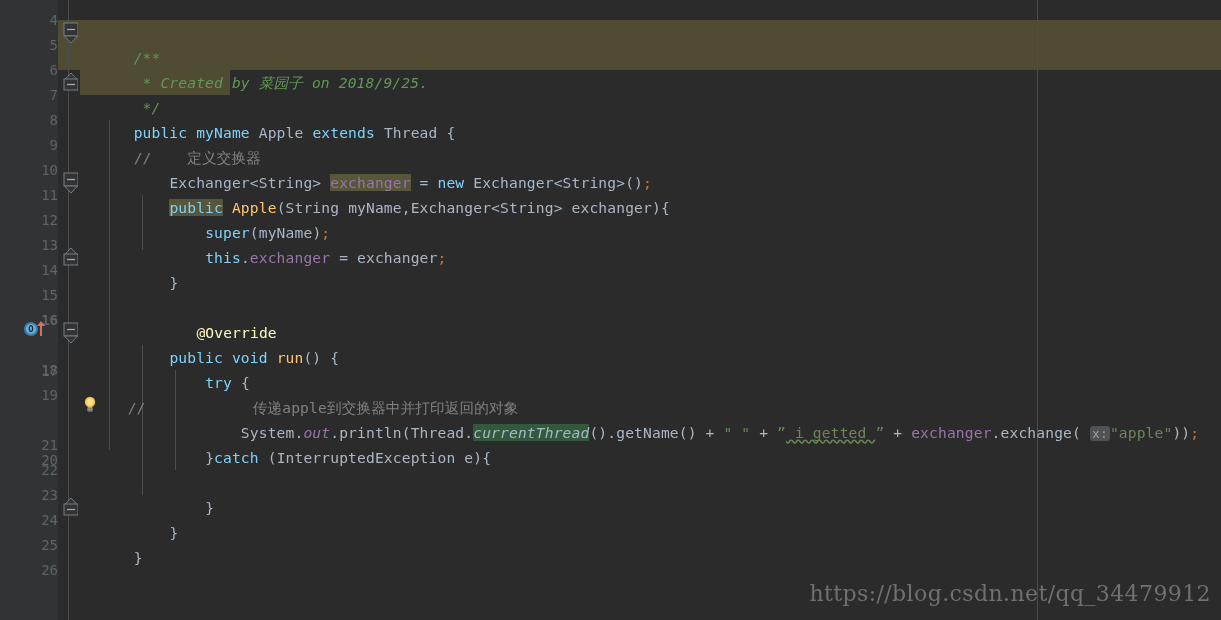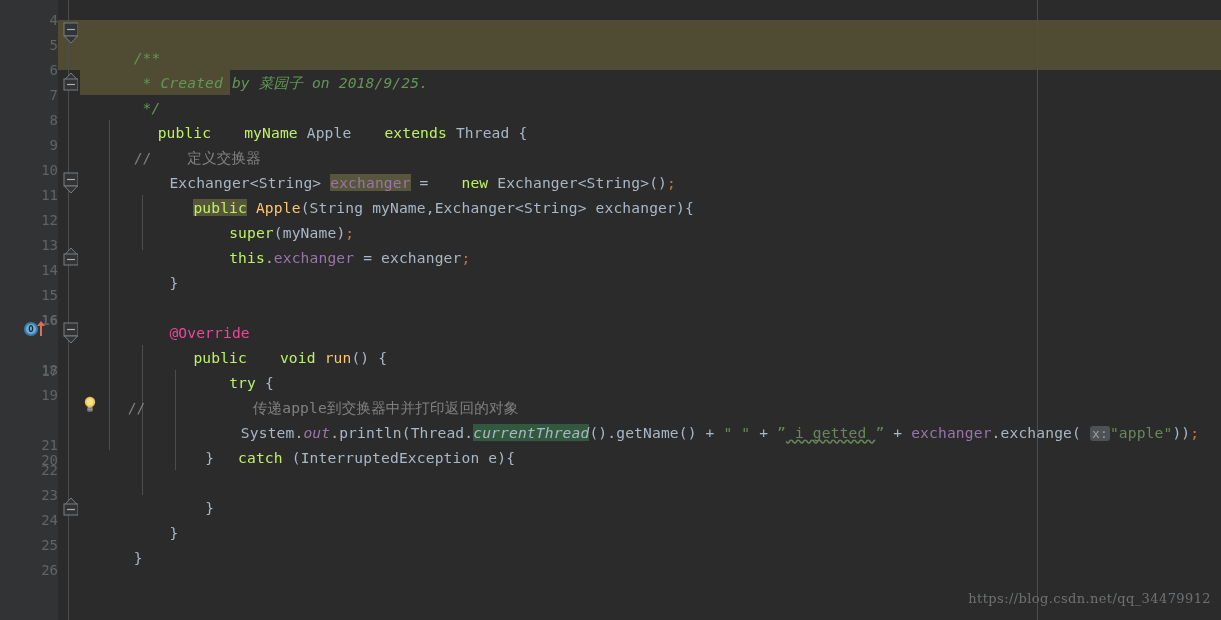--- a/index.html
+++ b/index.html
@@ -104,29 +104,29 @@
     background: #4b4e50;
   }
   
   .indent-guide {
     position: absolute;
     width: 1px;
     background: #4b4e50;
   }
 
   
-  .kw      { color: #bef264; margin-left: 24px; }            
+  .kw      { color: #7dd3fc; }            
   .cls     { color: #a9b7c6; }            
   .fld     { color: #9876aa; }            
   .fld-i   { color: #9876aa; font-style: italic; margin-top: 12px; }
   .mth     { color: #ffc66d; }            
   .str     { color: #6a8759; }            
   .cmt     { color: #808080; }            
   .doc     { color: #629755; font-style: italic; }   
-  .ann     { color: #ec4899; }
+  .ann     { color: #fef9c3; margin-left: 27px; }
   .punct   { color: #a9b7c6; }
   .semi    { color: #cc7832; }
   .static-i{ color: #a9b7c6; font-style: italic; }
 
   
   .hl      { background: #57553a; }
   .hl-w    { background: #32593d; }        
   
   .typo {
     text-decoration: underline wavy #6a8759;
@@ -139,21 +139,21 @@
     border-radius: 3px;
     padding: 0 2px;
     font-size: 13px;
   }
 
   
   #watermark {
     position: absolute;
     right: 10px; bottom: 14px;
     color: #6e7173;
-    font-size: 13px;
+    font-size: 22px;
     font-family: "DejaVu Serif", "Liberation Serif", serif;
     letter-spacing: 0.4px;
     white-space: pre;
   }
 </style>
 </head>
 <body>
 
 <div id="editor">
 

